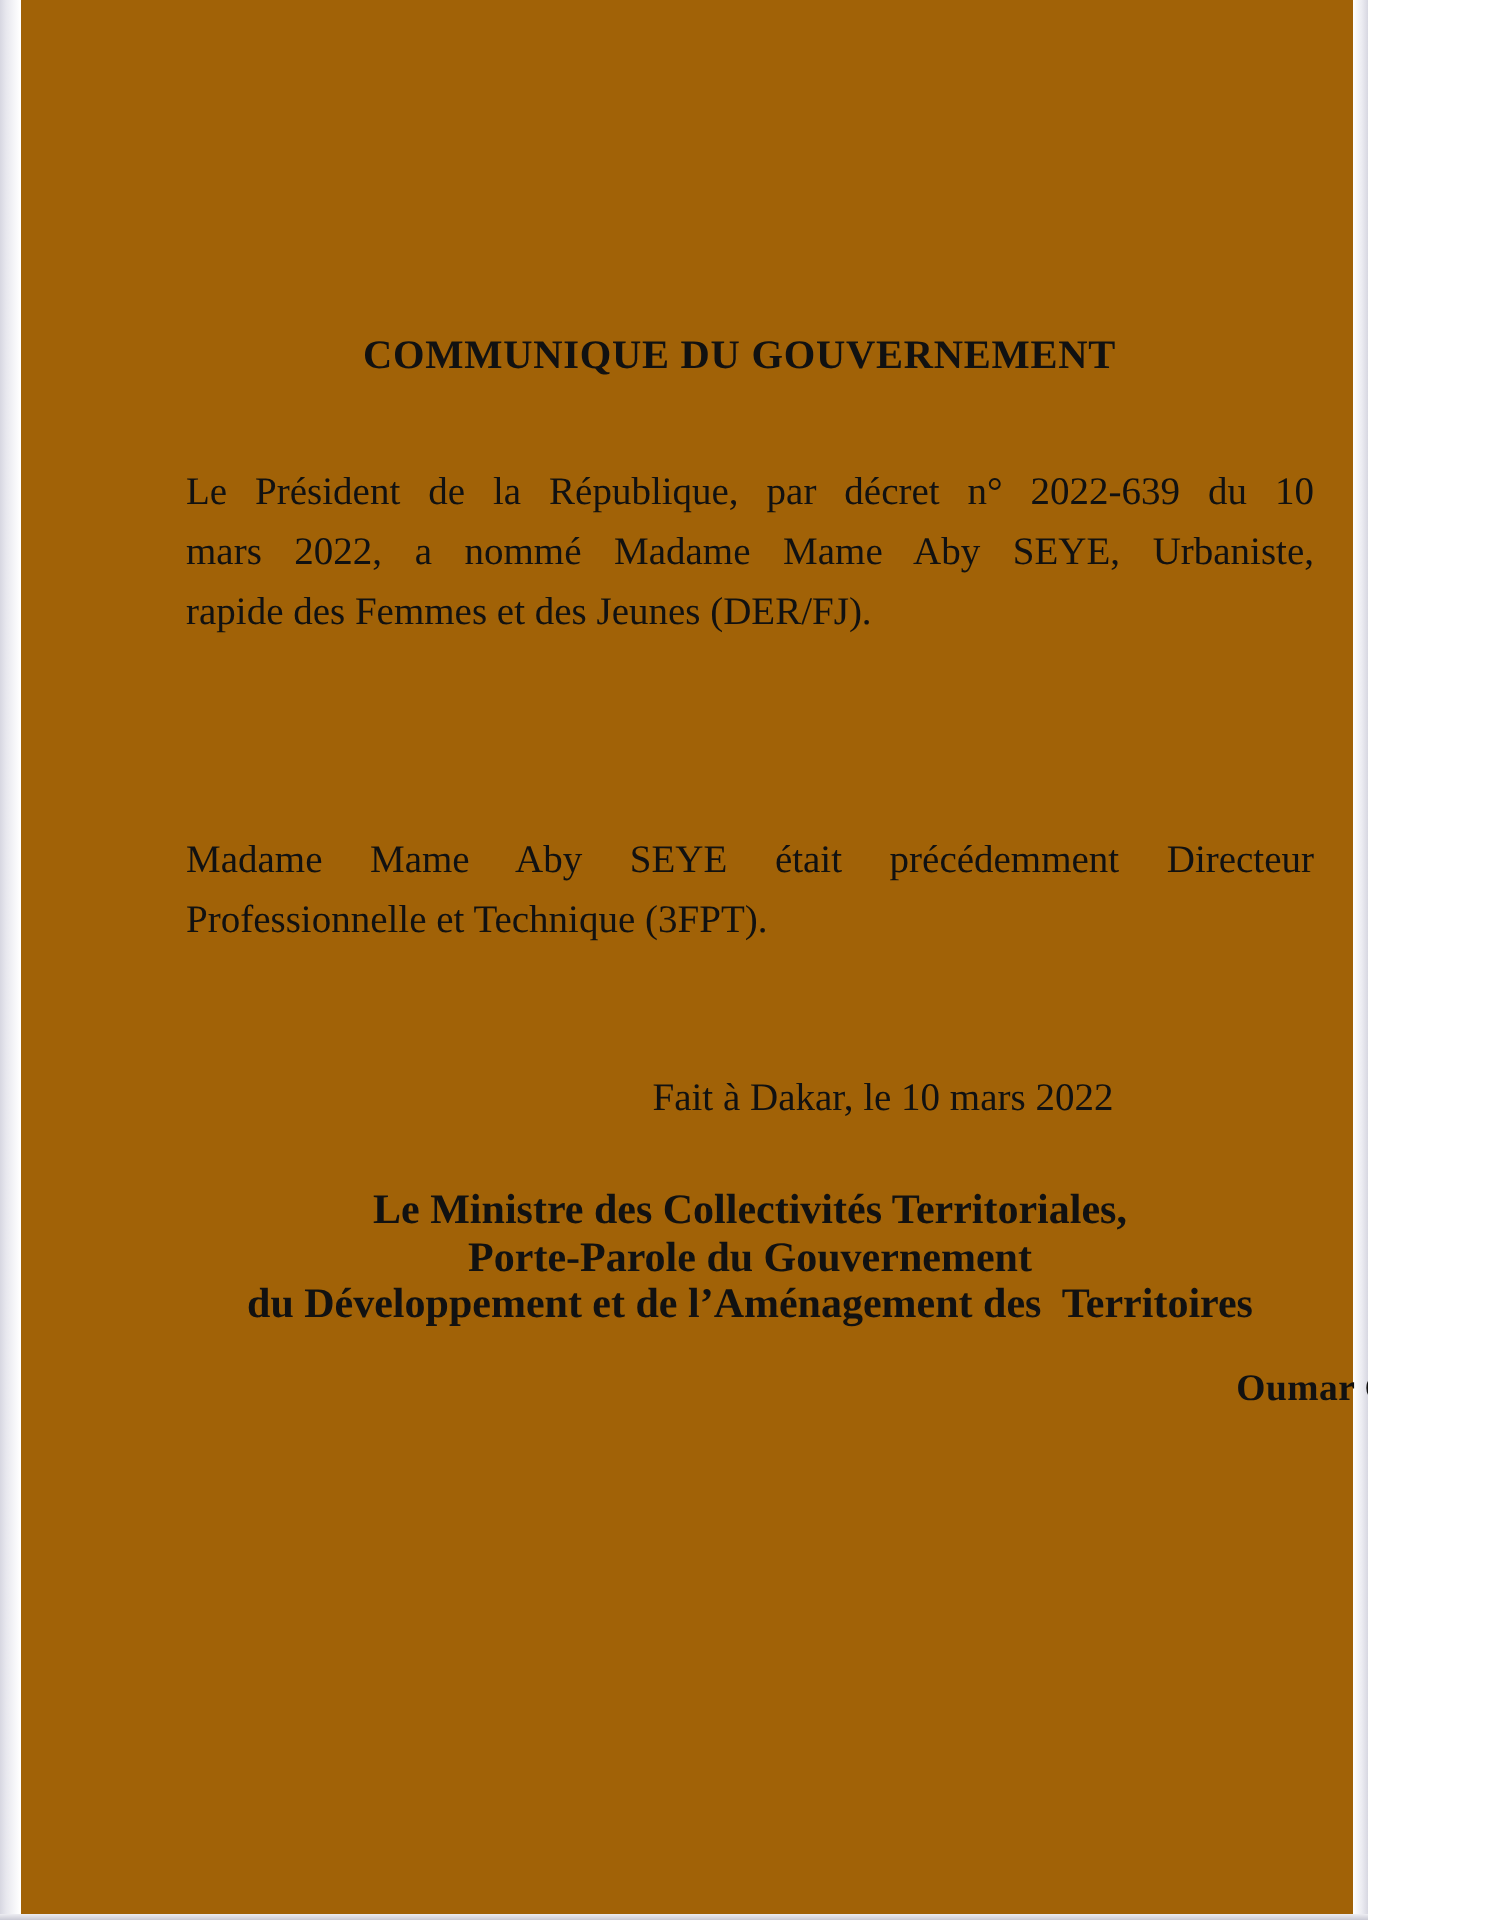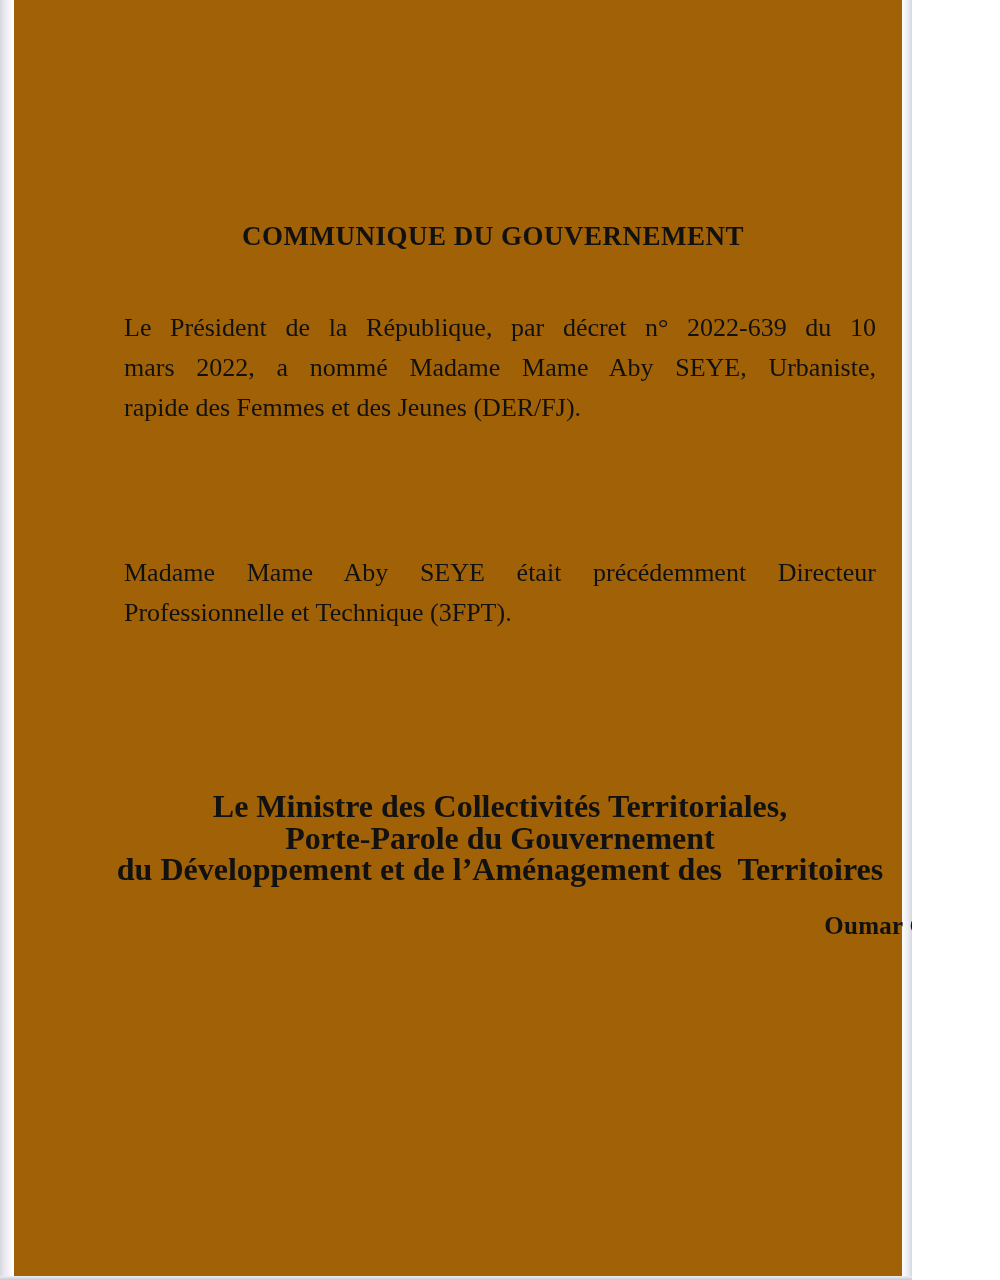--- a/index.html
+++ b/index.html
@@ -65,21 +65,21 @@
     font-size: 26px;
     white-space: nowrap;
   }
   .sig-block {
     position: absolute;
     top: 791px;
     left: 0;
     width: 1000px;
     text-align: center;
     font-weight: bold;
-    font-size: 32px;
+    font-size: 28px;
     line-height: 31.5px;
   }
   .sig-line {
     white-space: pre-wrap; 
   }
   .signatory {
     position: absolute;
     top: 912px;
     left: 0;
     width: 1000px;
@@ -104,20 +104,21 @@
     <div class="jline">Le Président de la République, par décret n° 2022-639 du 10</div>
     <div class="jline">mars 2022, a nommé Madame Mame Aby SEYE, Urbaniste,</div>
     <div class="lline">rapide des Femmes et des Jeunes (DER/FJ).</div>
   </div>
 
   <div class="para p2">
     <div class="jline">Madame Mame Aby SEYE était précédemment Directeur</div>
     <div class="lline">Professionnelle et Technique (3FPT).</div>
   </div>
 
+  <div class="dateline">Fait à Dakar, le 10 mars 2022</div>
 
   <div class="sig-block">
     <div class="sig-line">Le Ministre des Collectivités Territoriales,</div>
     <div class="sig-line">Porte-Parole du Gouvernement</div>
     <div class="sig-line">du Développement et de l’Aménagement des  Territoires</div>
   </div>
 
   <div class="signatory">Oumar GUEYE</div>
 
 </div>

